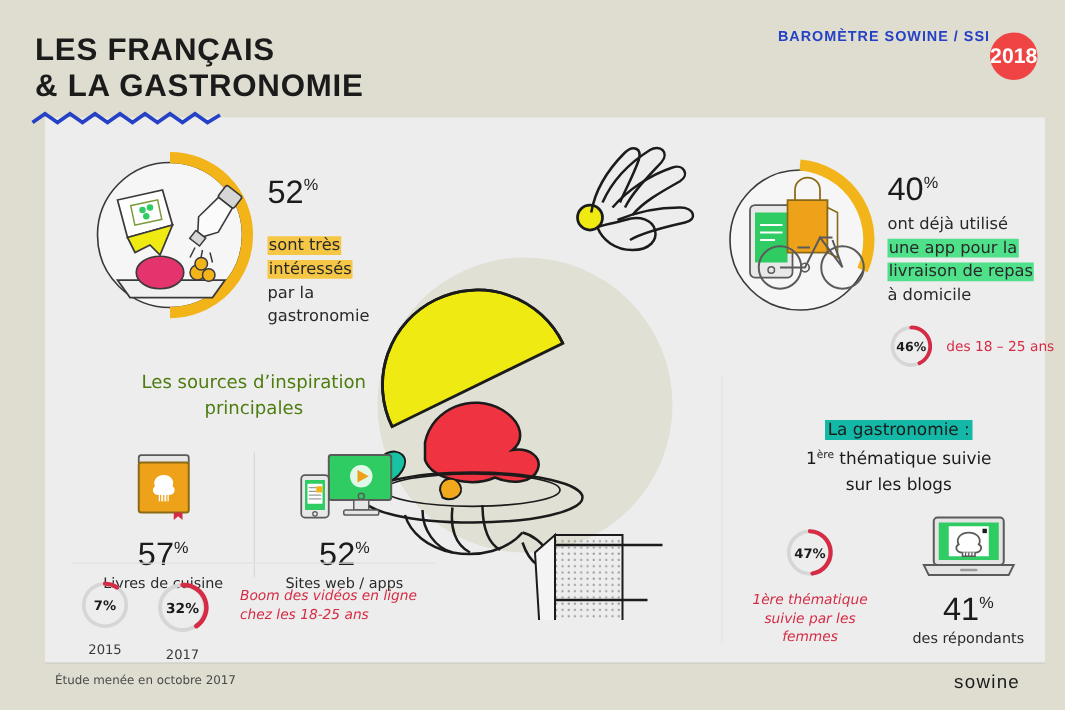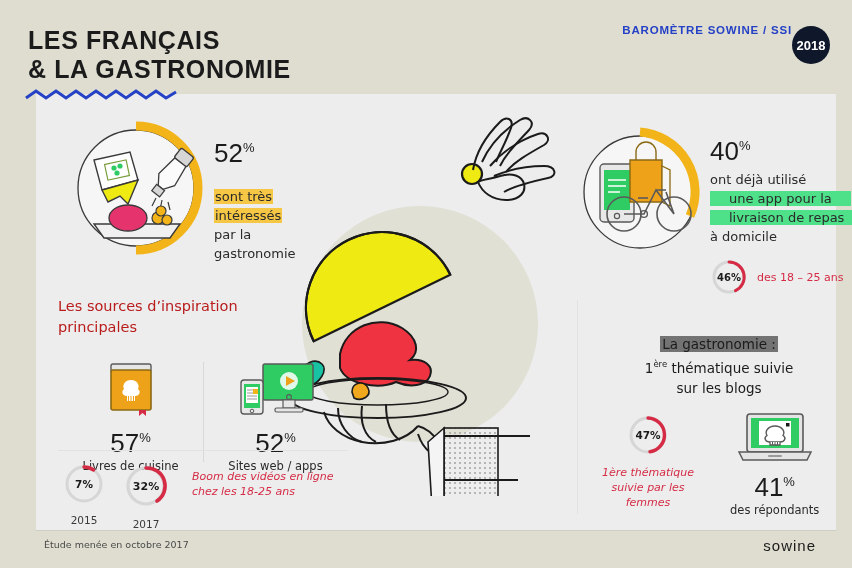--- a/index.html
+++ b/index.html
@@ -40,40 +40,40 @@
     display: flex; align-items: center;
   }
   #brand-text {
     font-family: "Liberation Sans", sans-serif;
     font-weight: 700; font-size: 11.5px; letter-spacing: 0.8px;
     color: #2541c6;
   }
   #year-badge {
     position: absolute; right: 22px; top: 26px;
     width: 38px; height: 38px; border-radius: 50%;
-    background: #0f172a; color: #fff;
+    background: #ef4444; color: #fff;
     font-family: "Liberation Sans", sans-serif;
-    font-weight: 700; font-size: 13px;
+    font-weight: 700; font-size: 17px;
     display: flex; align-items: center; justify-content: center;
   }
 
   
   .pctbig {
     font-family: "Liberation Sans", sans-serif;
     color: #1b1b1b; font-size: 26px; font-weight: 400;
     line-height: 1;
   }
   .pctbig sup { font-size: 13px; vertical-align: super; }
   .body-txt {
     font-family: "DejaVu Sans", sans-serif;
     font-size: 13px; line-height: 19px; color: #2a2a2a;
   }
   .hl-yellow { background: #f6c744; padding: 0 1px; }
-  .hl-green  { background: #4fe08a; padding: 0 19px; }
-  .hl-pink   { background: #737373; padding: 0 2px; color:#1b1b1b; }
+  .hl-green  { background: #4fe08a; padding: 0 1px; }
+  .hl-pink   { background: #14b8a6; padding: 0 2px; color:#1b1b1b; }
 
   .caption {
     font-family: "DejaVu Sans", sans-serif;
     font-size: 11.5px; color: #2a2a2a; text-align: center;
   }
   .redtxt {
     font-family: "DejaVu Sans", sans-serif;
     color: #d52b45; font-size: 11px; line-height: 15px;
   }
   .redtxt i { font-style: italic; }
@@ -83,22 +83,22 @@
   #stat-right { position: absolute; left: 578px; top: 126px; }
 
   .stat-text-left  { position: absolute; left: 142px; top: 22px; width: 130px; }
   .stat-text-right { position: absolute; left: 132px; top: 12px; width: 160px; }
 
   #sources {
     position: absolute; left: 58px; top: 296px; width: 290px;
   }
   #sources h3 {
     font-family: "DejaVu Sans", sans-serif;
-    font-weight: 400; font-size: 14.5px; color: #b91c1c;
-    text-align: left; line-height: 21px;
+    font-weight: 400; font-size: 14.5px; color: #4d7c0f;
+    text-align: center; line-height: 21px;
   }
   #sources-row {
     display: flex; margin-top: 22px; position: relative;
   }
   .source-col { flex: 1; text-align: center; }
   .source-col .pctbig { margin-top: 8px; display: block; }
   .source-col .caption { margin-top: 3px; }
   #sources-divider {
     position: absolute; left: 50%; top: 2px; width: 1px; height: 100px;
     background: #d9d9d9;
@@ -122,21 +122,21 @@
     position: absolute; left: 600px; top: 334px; width: 238px; text-align: center;
   }
   #blogs .line {
     font-family: "DejaVu Sans", sans-serif;
     font-size: 13.5px; color: #1b1b1b; line-height: 20px;
   }
   #blogs sup { font-size: 8.5px; }
 
   #blogs-row {
     position: absolute; left: 596px; top: 412px;
-    display: flex; align-items: flex-start;
+    display: flex; align-items: flex-end;
   }
   #laptop-col { text-align: center; margin-left: 30px; }
 
   #vsep {
     position: absolute; left: 577px; top: 300px; width: 1px; height: 214px;
     background: #e2e2e2;
   }
 
   
   #footer-note {

